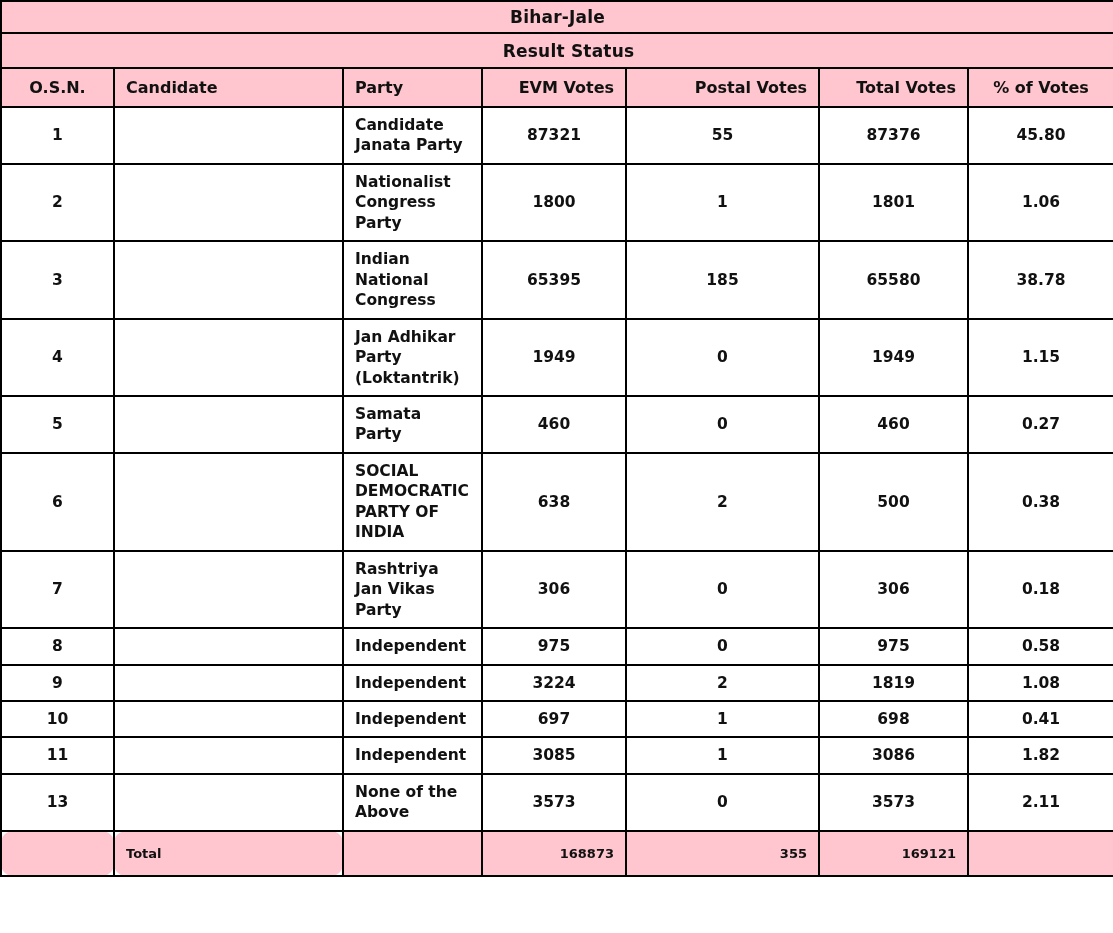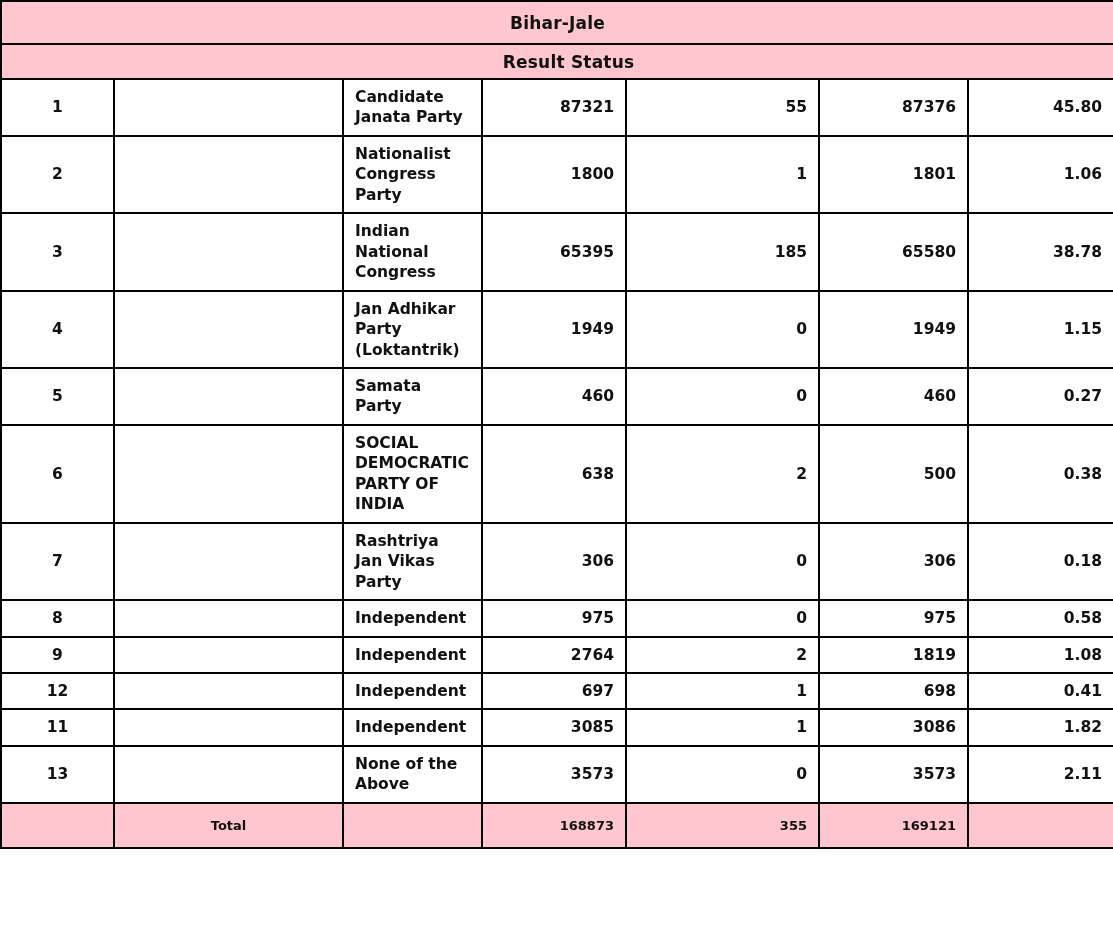--- a/index.html
+++ b/index.html
@@ -37,21 +37,21 @@
   col.c-evm     { width: 144px; }
   col.c-postal  { width: 193px; }
   col.c-total   { width: 149px; }
   col.c-pct     { width: 146px; }
 
   
   .banner {
     background: #ffc6cf;
     text-align: center;
     font-size: 17px;
-    height: 43px;
+    height: 32px;
     letter-spacing: 0.2px;
   }
   .banner.sub { height: 35px; padding-left: 23px; }
 
   
   .head-row th {
     background: #ffc6cf;
     height: 39px;
     font-size: 16px;
     padding: 0 11px;
@@ -63,30 +63,30 @@
   
   .body-row td {
     font-size: 15.5px;
     line-height: 1.32;
     padding: 7px 11px;
     background: #ffffff;
   }
   td.osn    { text-align: center; }
   td.cand   { text-align: left; }
   td.party  { text-align: left; }
-  td.num    { text-align: right; }
+  td.num    { text-align: center; }
 
   
   .total-row td {
     background: #ffc6cf;
     height: 45px;
     font-size: 13px;
     padding: 0 11px;
   }
-  .total-row td.lbl { text-align: center; }
+  .total-row td.lbl { text-align: left; border-radius: 12px; }
   .total-row td.num { text-align: right; }
   .total-row td.blank { }
 </style>
 </head>
 <body>
 
 <table class="result-table">
   <colgroup>
     <col class="c-osn">
       <col class="c-cand">
@@ -96,20 +96,29 @@
       <col class="c-total">
       <col class="c-pct">
   </colgroup>
   <thead>
     <tr>
       <th class="banner" colspan="7">Bihar-Jale</th>
     </tr>
     <tr>
       <th class="banner sub" colspan="7">Result Status</th>
     </tr>
+    <tr class="head-row">
+      <th class="ctr">O.S.N.</th>
+      <th class="left">Candidate</th>
+      <th class="left">Party</th>
+      <th class="right">EVM Votes</th>
+      <th class="right">Postal Votes</th>
+      <th class="right">Total Votes</th>
+      <th class="ctr">% of Votes</th>
+    </tr>
   </thead>
   <tbody id="tbody">
       <tr class="body-row">
         <td class="osn">1</td>
         <td class="cand"></td>
         <td class="party">Candidate Janata Party</td>
         <td class="num">87321</td>
         <td class="num">55</td>
         <td class="num">87376</td>
         <td class="num">45.80</td>
@@ -174,27 +183,27 @@
         <td class="party">Independent</td>
         <td class="num">975</td>
         <td class="num">0</td>
         <td class="num">975</td>
         <td class="num">0.58</td>
       </tr>
       <tr class="body-row">
         <td class="osn">9</td>
         <td class="cand"></td>
         <td class="party">Independent</td>
-        <td class="num">2764</td>
+        <td class="num">3224</td>
         <td class="num">2</td>
         <td class="num">1819</td>
         <td class="num">1.08</td>
       </tr>
       <tr class="body-row">
-        <td class="osn">12</td>
+        <td class="osn">10</td>
         <td class="cand"></td>
         <td class="party">Independent</td>
         <td class="num">697</td>
         <td class="num">1</td>
         <td class="num">698</td>
         <td class="num">0.41</td>
       </tr>
       <tr class="body-row">
         <td class="osn">11</td>
         <td class="cand"></td>

